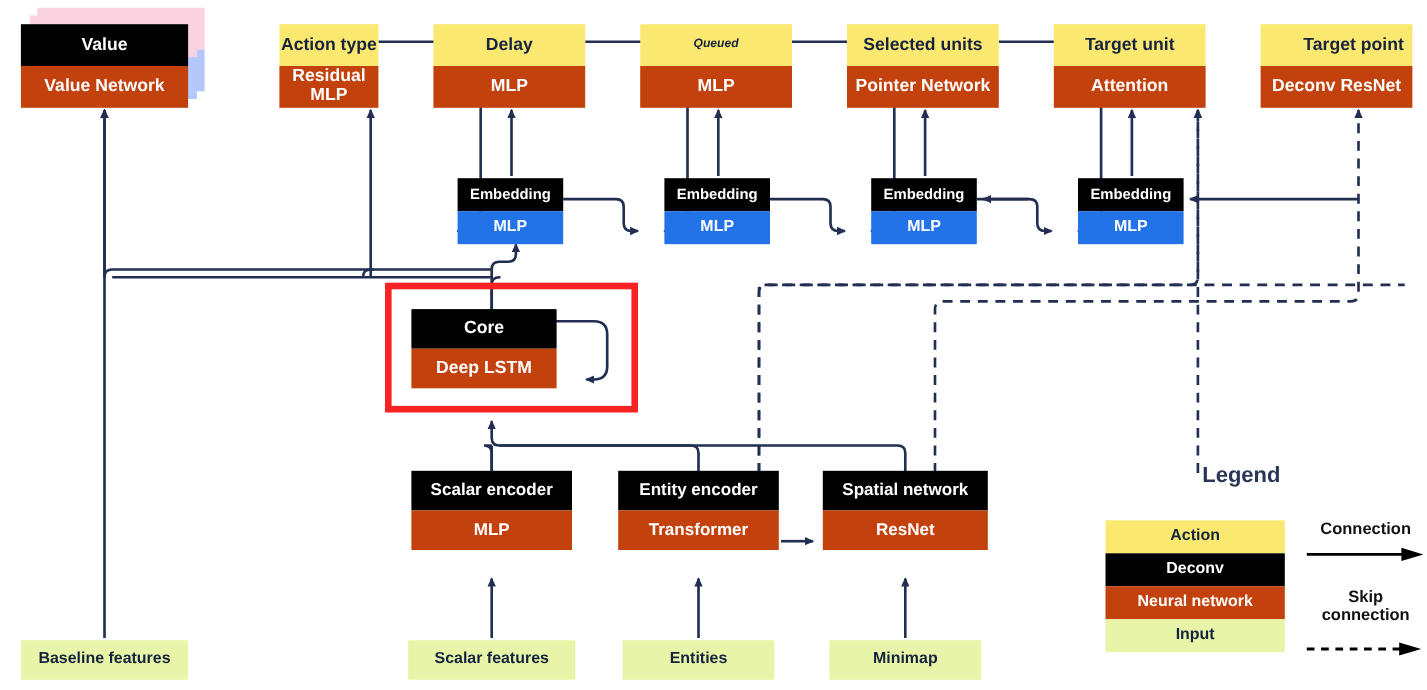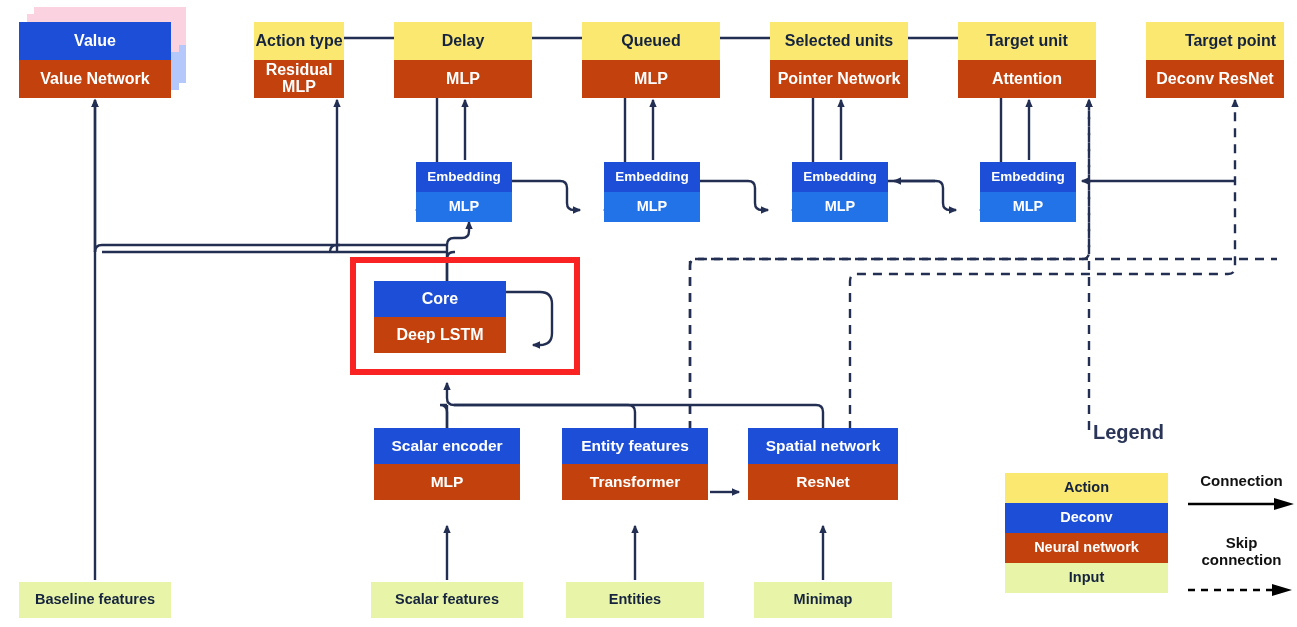--- a/index.html
+++ b/index.html
@@ -5,21 +5,21 @@
   html,body{margin:0;padding:0;background:#ffffff;}
   body{width:1297px;height:627px;overflow:hidden;
        font-family:"Liberation Sans","DejaVu Sans",sans-serif;}
   #stage{position:relative;width:1297px;height:627px;background:#fff;}
 
   
   .node{position:absolute;box-sizing:border-box;}
   .band{box-sizing:border-box;width:100%;display:flex;align-items:center;
         justify-content:center;text-align:center;line-height:1.05;}
   .band-action{background:#fbe870;color:#15233f;font-weight:700;}
-  .band-output{background:#1d4ed8;color:#ffffff;font-weight:700;}
+  .band-output{background:#000000;color:#ffffff;font-weight:700;}
   .band-nn{background:#c2410c;color:#ffffff;font-weight:700;}
   .band-nn-light{background:#2272e8;color:#ffffff;font-weight:700;}
   .band-input{background:#e8f5a8;color:#15233f;font-weight:700;}
 
   
   .ghost{position:absolute;box-sizing:border-box;}
   .ghost .g-top{background:#fbd3e0;}
   .ghost .g-bot{background:#b4c8fb;}
 
   
@@ -133,21 +133,21 @@
     <div class="band band-action" style="height:38px;font-size:16px;">Action type</div>
     <div class="band band-nn" style="height:38px;font-size:16px;">Residual MLP</div>
   </div>
 
   <div class="node" style="left:394px;top:22px;width:138px;height:76px;">
     <div class="band band-action" style="height:38px;font-size:16px;">Delay</div>
     <div class="band band-nn" style="height:38px;font-size:16px;">MLP</div>
   </div>
 
   <div class="node" style="left:582px;top:22px;width:138px;height:76px;">
-    <div class="band band-action" style="height:38px;font-size:16px;">Queued</div>
+    <div class="band band-action" style="height:38px;font-size:11px;font-style:italic;">Queued</div>
     <div class="band band-nn" style="height:38px;font-size:16px;">MLP</div>
   </div>
 
   <div class="node" style="left:958px;top:22px;width:138px;height:76px;">
     <div class="band band-action" style="height:38px;font-size:16px;">Target unit</div>
     <div class="band band-nn" style="height:38px;font-size:16px;">Attention</div>
   </div>
 
   <div class="node" style="left:770px;top:22px;width:138px;height:76px;">
     <div class="band band-action" style="height:38px;font-size:16px;">Selected units</div>
@@ -180,21 +180,21 @@
   <div class="node" style="left:374px;top:281px;width:132px;height:72px;">
     <div class="band band-output" style="height:36px;font-size:16px;">Core</div>
     <div class="band band-nn" style="height:36px;font-size:16px;">Deep LSTM</div>
   </div>
 
   <div class="node" style="left:374px;top:428px;width:146px;height:72px;">
     <div class="band band-output" style="height:36px;font-size:15.5px;">Scalar encoder</div>
     <div class="band band-nn" style="height:36px;font-size:15.5px;">MLP</div>
   </div>
   <div class="node" style="left:562px;top:428px;width:146px;height:72px;">
-    <div class="band band-output" style="height:36px;font-size:15.5px;">Entity features</div>
+    <div class="band band-output" style="height:36px;font-size:15.5px;">Entity encoder</div>
     <div class="band band-nn" style="height:36px;font-size:15.5px;">Transformer</div>
   </div>
   <div class="node" style="left:748px;top:428px;width:150px;height:72px;">
     <div class="band band-output" style="height:36px;font-size:15.5px;">Spatial network</div>
     <div class="band band-nn" style="height:36px;font-size:15.5px;">ResNet</div>
   </div>
 
   <div class="node" style="left:19px;top:582px;width:152px;height:36px;">
     <div class="band band-input" style="height:36px;font-size:14.5px;">Baseline features</div>
   </div>

